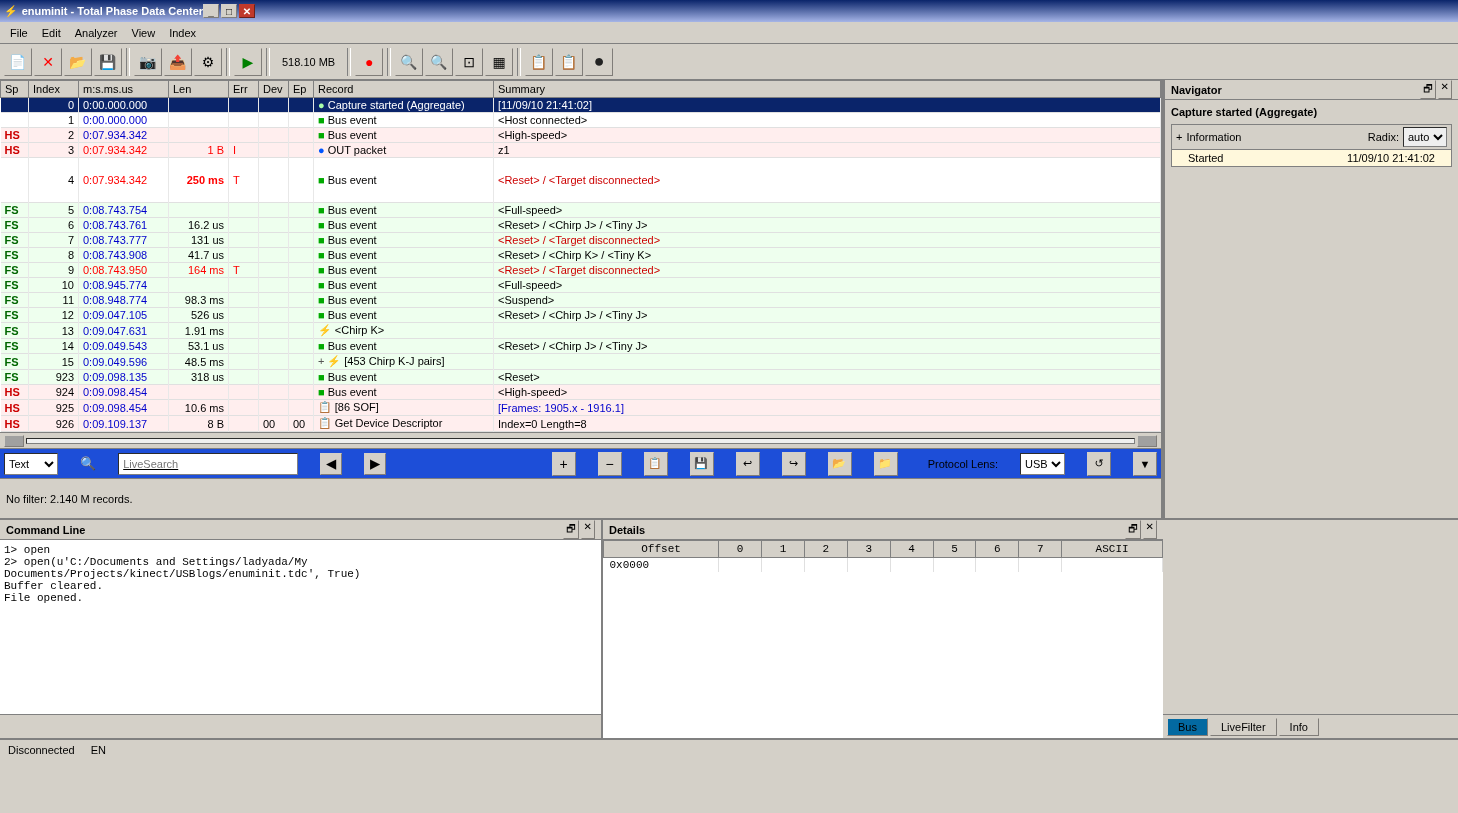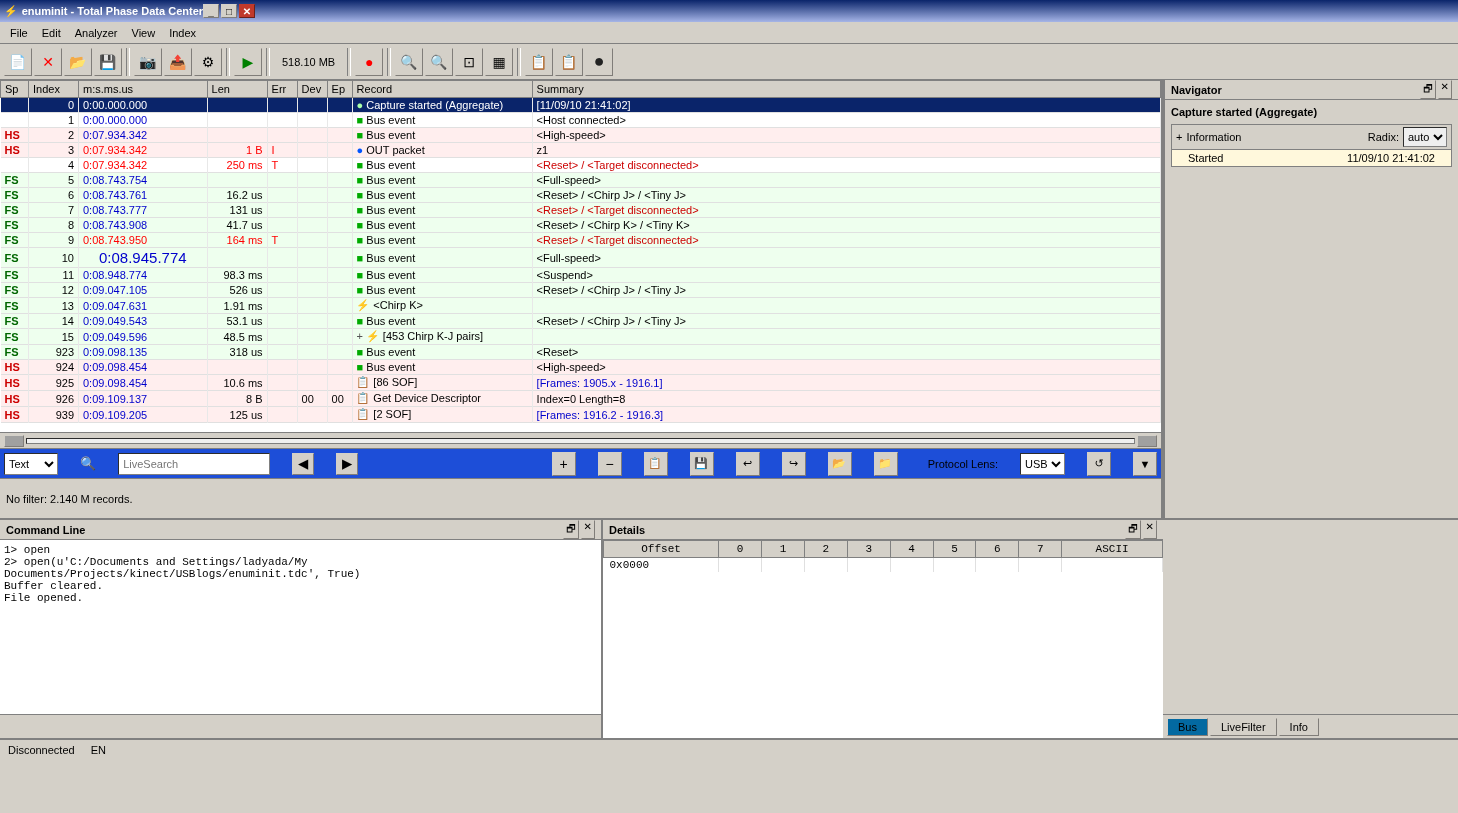--- a/index.html
+++ b/index.html
@@ -179,21 +179,21 @@
                 <td style="padding: 1px 4px; width: 30px; font-size: 11px; color: red;">I</td>
                 <td style="padding: 1px 4px; width: 30px; font-size: 11px;"></td>
                 <td style="padding: 1px 4px; width: 25px; font-size: 11px;"></td>
                 <td style="padding: 1px 4px; width: 180px; font-size: 11px;"><span><span style="color:#0055ff">●</span> </span>OUT packet</td>
                 <td style="padding: 1px 4px; font-size: 11px;">z1</td>
               </tr>
               <tr>
                 <td style="padding: 1px 4px; width: 28px; font-size: 11px; font-weight: bold;"></td>
                 <td style="padding: 1px 4px; width: 50px; text-align: right; font-size: 11px;">4</td>
                 <td style="padding: 1px 4px; width: 90px; font-size: 11px; color: red;">0:07.934.342</td>
-                <td style="padding: 1px 4px; width: 60px; text-align: right; font-size: 11px; color: red;">250 ms</td>
+                <td style="padding: 16px 4px; width: 60px; text-align: right; font-size: 11px; color: red; font-weight: bold;">250 ms</td>
                 <td style="padding: 1px 4px; width: 30px; font-size: 11px; color: red;">T</td>
                 <td style="padding: 1px 4px; width: 30px; font-size: 11px;"></td>
                 <td style="padding: 1px 4px; width: 25px; font-size: 11px;"></td>
                 <td style="padding: 1px 4px; width: 180px; font-size: 11px;"><span><span style="color:#00aa00">■</span> </span>Bus event</td>
                 <td style="padding: 1px 4px; font-size: 11px; color: rgb(204, 0, 0);">&lt;Reset&gt; / &lt;Target disconnected&gt;</td>
               </tr>
               <tr style="background: rgb(238, 255, 238);">
                 <td style="padding: 1px 4px; width: 28px; font-size: 11px; font-weight: bold; color: rgb(0, 102, 0);">FS</td>
                 <td style="padding: 1px 4px; width: 50px; text-align: right; font-size: 11px;">5</td>
                 <td style="padding: 1px 4px; width: 90px; font-size: 11px; color: rgb(0, 0, 204);">0:08.743.754</td>
@@ -244,21 +244,21 @@
                 <td style="padding: 1px 4px; width: 60px; text-align: right; font-size: 11px; color: red;">164 ms</td>
                 <td style="padding: 1px 4px; width: 30px; font-size: 11px; color: red;">T</td>
                 <td style="padding: 1px 4px; width: 30px; font-size: 11px;"></td>
                 <td style="padding: 1px 4px; width: 25px; font-size: 11px;"></td>
                 <td style="padding: 1px 4px; width: 180px; font-size: 11px;"><span><span style="color:#00aa00">■</span> </span>Bus event</td>
                 <td style="padding: 1px 4px; font-size: 11px; color: rgb(204, 0, 0);">&lt;Reset&gt; / &lt;Target disconnected&gt;</td>
               </tr>
               <tr style="background: rgb(238, 255, 238);">
                 <td style="padding: 1px 4px; width: 28px; font-size: 11px; font-weight: bold; color: rgb(0, 102, 0);">FS</td>
                 <td style="padding: 1px 4px; width: 50px; text-align: right; font-size: 11px;">10</td>
-                <td style="padding: 1px 20px; width: 90px; font-size: 15px; color: rgb(0, 0, 204);">0:08.945.774</td>
+                <td style="padding: 1px 4px; width: 90px; font-size: 11px; color: rgb(0, 0, 204);">0:08.945.774</td>
                 <td style="padding: 1px 4px; width: 60px; text-align: right; font-size: 11px;"></td>
                 <td style="padding: 1px 4px; width: 30px; font-size: 11px; color: red;"></td>
                 <td style="padding: 1px 4px; width: 30px; font-size: 11px;"></td>
                 <td style="padding: 1px 4px; width: 25px; font-size: 11px;"></td>
                 <td style="padding: 1px 4px; width: 180px; font-size: 11px;"><span><span style="color:#00aa00">■</span> </span>Bus event</td>
                 <td style="padding: 1px 4px; font-size: 11px;">&lt;Full-speed&gt;</td>
               </tr>
               <tr style="background: rgb(238, 255, 238);">
                 <td style="padding: 1px 4px; width: 28px; font-size: 11px; font-weight: bold; color: rgb(0, 102, 0);">FS</td>
                 <td style="padding: 1px 4px; width: 50px; text-align: right; font-size: 11px;">11</td>
@@ -380,21 +380,21 @@
       <div style="width:20px; height:12px; background:#a0a0a0; border:1px outset #d4d0c8; cursor:pointer;"></div>
     </div>
 
     <div id="search-bar" style="height:30px; background:#1d4ed8; border-top:1px solid #808080; display:flex; align-items:center; padding:2px 4px; gap:22px;">
       <select id="search-type" style="height:22px; font-size:11px; border:1px inset #808080; background:white;">
         <option>Text</option>
         <option>Hex</option>
         <option>Regex</option>
       </select>
       <span style="font-size:13px;">🔍</span>
-      <input id="search-input" type="text" style="height: 22px; width: 152px; border: 1px inset rgb(128, 128, 128); font-size: 11px; padding: 0px 4px;" value="" placeholder="LiveSearch">
+      <input id="search-input" type="text" style="height: 22px; width: 180px; border: 1px inset rgb(128, 128, 128); font-size: 11px; padding: 0px 4px; text-decoration: underline;" value="" placeholder="LiveSearch">
       <button class="search-nav-btn" style="width:22px; height:22px; border:1px outset #d4d0c8; background:#d4d0c8; cursor:pointer;">◀</button>
       <button class="search-nav-btn" style="width:22px; height:22px; border:1px outset #d4d0c8; background:#d4d0c8; cursor:pointer;">▶</button>
       <span style="flex:1;"></span>
 
       <button class="filter-btn" style="width:24px;height:24px;border:1px outset #d4d0c8;background:#d4d0c8;cursor:pointer;font-size:14px;">+</button>
       <button class="filter-btn" style="width:24px;height:24px;border:1px outset #d4d0c8;background:#d4d0c8;cursor:pointer;font-size:14px;">−</button>
       <button class="filter-btn" style="width:24px;height:24px;border:1px outset #d4d0c8;background:#d4d0c8;cursor:pointer;font-size:11px;">📋</button>
       <button class="filter-btn" style="width:24px;height:24px;border:1px outset #d4d0c8;background:#d4d0c8;cursor:pointer;font-size:11px;">💾</button>
       <button class="filter-btn" style="width:24px;height:24px;border:1px outset #d4d0c8;background:#d4d0c8;cursor:pointer;font-size:11px;">↩</button>
       <button class="filter-btn" style="width:24px;height:24px;border:1px outset #d4d0c8;background:#d4d0c8;cursor:pointer;font-size:11px;">↪</button>

